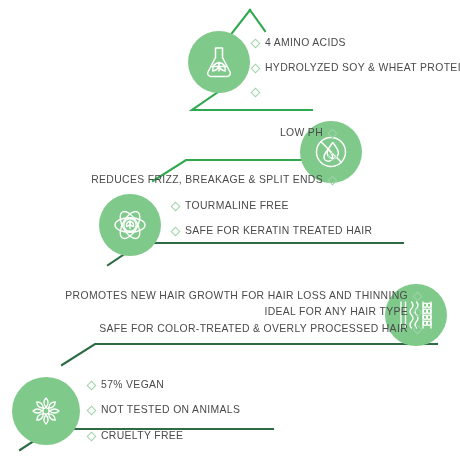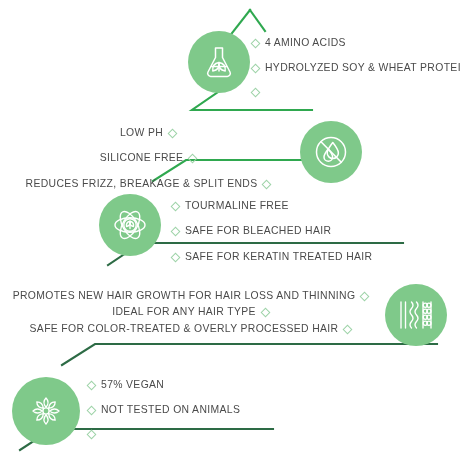--- a/index.html
+++ b/index.html
@@ -33,21 +33,21 @@
   .row{
     display:flex;
     align-items:center;
     color:#4a4a4a;
     font-size:10.4px;
     letter-spacing:.35px;
     white-space:nowrap;
     line-height:1;
   }
   .rows.left-align .row{justify-content:flex-start;}
-  .rows.right-align{align-items:center;}
+  .rows.right-align{align-items:flex-end;padding-left:40px;}
   .rows.right-align .row{justify-content:flex-end;}
   .dia{
     flex:0 0 auto;
     width:7px;height:7px;
     transform:rotate(45deg);
     border:1.1px solid #9ED3A8;
     box-sizing:border-box;
   }
   .rows.left-align .dia{margin-right:6px;}
   .rows.right-align .dia{margin-left:6px;}
@@ -107,21 +107,20 @@
         </g>
       </svg>
     </span>
   </div>
   <div class="rows right-align" style="left:0px;top:128px;width:296px;gap:15px;">
     <div class="row">
       <span class="txt">LOW PH</span>
       <span class="dia"></span>
     </div>
     <div class="row">
-      <span class="txt">SILICONE FREE</span>
       <span class="dia"></span>
     </div>
     <div class="row">
       <span class="txt">REDUCES FRIZZ, BREAKAGE &amp; SPLIT ENDS</span>
       <span class="dia"></span>
     </div>
   </div>
 
   <div class="badge" style="left:99px;top:194px;width:62px;height:62px;">
     <span>
@@ -135,24 +134,20 @@
           <path d="M22 18.3 c-2.6 0.6 -3.9 2.5 -3.5 5.2 c2.6 -0.6 3.9 -2.5 3.5 -5.2 Z"></path>
           <path d="M22 18.5 V25.6"></path>
         </g>
       </svg>
     </span>
   </div>
   <div class="rows left-align" style="left:172px;top:201px;gap:15px;">
     <div class="row">
       <span class="dia"></span>
       <span class="txt">TOURMALINE FREE</span>
-    </div>
-    <div class="row">
-      <span class="dia"></span>
-      <span class="txt">SAFE FOR BLEACHED HAIR</span>
     </div>
     <div class="row">
       <span class="dia"></span>
       <span class="txt">SAFE FOR KERATIN TREATED HAIR</span>
     </div>
   </div>
 
   <div class="badge" style="left:385px;top:284px;width:62px;height:62px;">
     <span>
       <svg width="46" height="46" viewBox="0 0 46 46">
@@ -218,16 +213,17 @@
     <div class="row">
       <span class="dia"></span>
       <span class="txt">57% VEGAN</span>
     </div>
     <div class="row">
       <span class="dia"></span>
       <span class="txt">NOT TESTED ON ANIMALS</span>
     </div>
     <div class="row">
       <span class="dia"></span>
+      <span class="txt">CRUELTY FREE</span>
     </div>
   </div>
 
 </div>
 
 </body></html>

